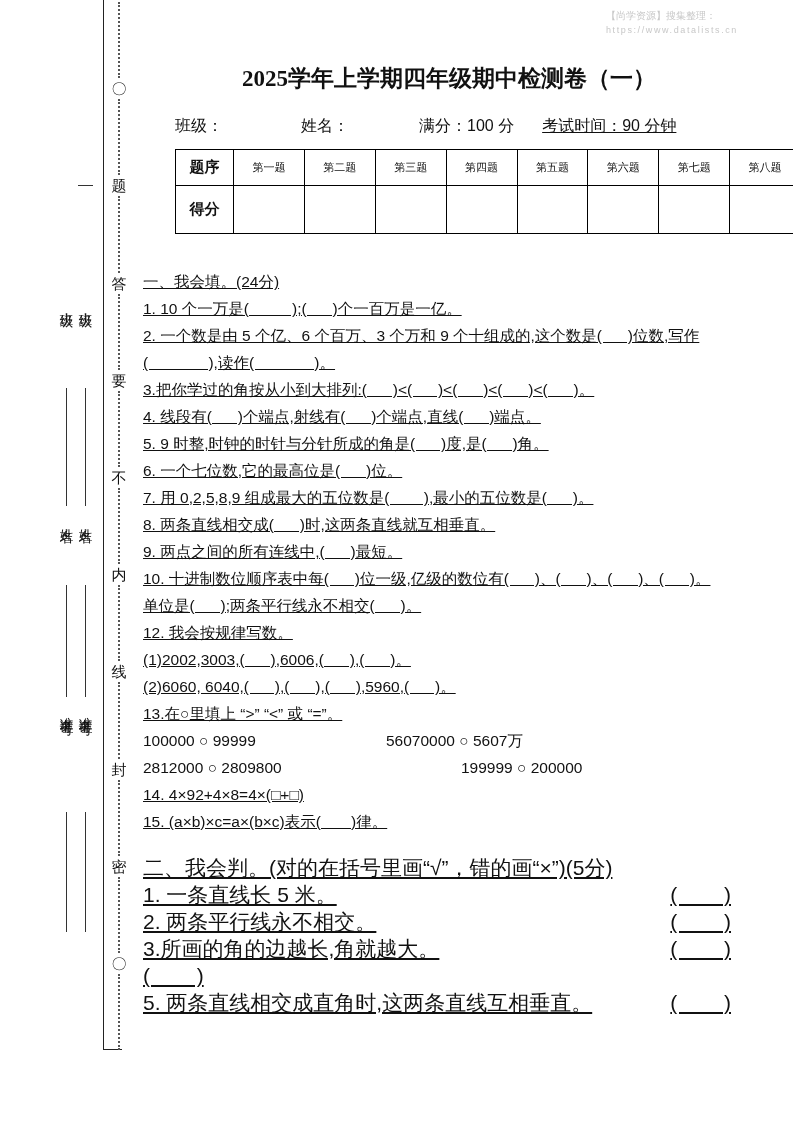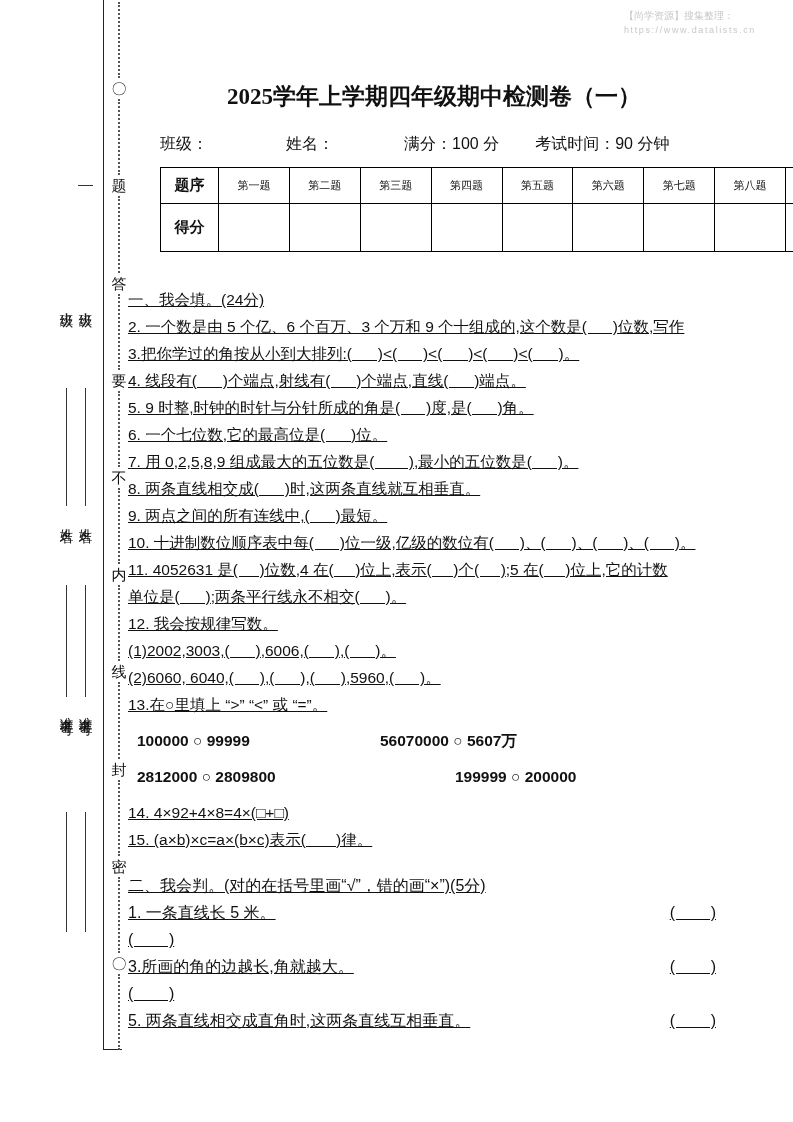--- a/index.html
+++ b/index.html
@@ -3,57 +3,57 @@
 <meta charset="utf-8">
 <style>
   * { box-sizing: border-box; }
   html,body { margin:0; padding:0; background:#ffffff; }
   .page {
     position:relative; width:793px; height:1122px; background:#fff;
     font-family:"Liberation Sans", sans-serif; color:#111; overflow:hidden;
   }
 
   
-  .watermark { position:absolute; top:8px; left:624px; color:#c8c8c8; font-size:10px; line-height:15px; }
+  .watermark { position:absolute; top:8px; left:606px; color:#c8c8c8; font-size:10px; line-height:15px; }
   .wm-url { font-size:9px; letter-spacing:1.6px; }
 
   
   .seal-border { position:absolute; left:103px; top:0; height:1049px; width:0; border-left:1.6px solid #222; }
   .seal-foot   { position:absolute; left:103px; top:1049px; width:19px; height:0; border-top:1.6px solid #222; }
   .seal-line   { position:absolute; left:110px; top:0; height:1052px; width:18px;
                  display:flex; flex-direction:column; align-items:center; }
   .seal-line .seg { flex:1 1 auto; width:0; border-left:2px dotted #555; margin:2px 0; }
   .seal-line .ch  { font-size:15px; line-height:1; padding:1px 0; color:#111; }
 
   .seal-label { position:absolute; writing-mode:vertical-rl; text-orientation:upright;
                 font-size:13.5px; letter-spacing:2px; color:#111; white-space:nowrap; }
   .seal-blank { position:absolute; width:0; border-left:1.2px solid #333; }
   .margin-dash { position:absolute; left:78px; top:185px; width:15px; height:0; border-top:1.6px solid #333; }
 
   
-  .content { position:absolute; left:128px; top:0; width:612px; padding-top:82px; }
+  .content { position:absolute; left:143px; top:0; width:612px; padding-top:64px; }
   .title { margin:0; font-family:"Liberation Serif", serif; font-weight:bold; font-size:23px; line-height:30px; text-align:center; }
 
   .info-row { display:flex; margin-top:22px; font-size:16px; }
   .info-row span:nth-child(1){ margin-left:32px; }
   .info-row span:nth-child(2){ margin-left:78px; }
   .info-row span:nth-child(3){ margin-left:70px; }
-  .info-row span:nth-child(4){ margin-left:36px; }
+  .info-row span:nth-child(4){ margin-left:28px;text-decoration:underline; }
 
   table.score-table { margin:12px 0 0 32px; width:680px; border-collapse:collapse; table-layout:fixed; }
   table.score-table td { border:1.3px solid #000; text-align:center; vertical-align:middle; padding:0; }
   tr.hdr-row td { height:36px; }
   tr.score-row td { height:48px; }
   td.hd { font-family:"Liberation Serif", serif; font-weight:bold; font-size:15px; }
   td.q  { font-size:11px; }
 
   .sec1 { margin-top:34px; font-size:15.5px; line-height:27px; }
-  .sec2 { margin-top:19px; font-size:16px; line-height:27px; }
+  .sec2 { margin-top:19px; font-size:21px; line-height:27px; }
   p.line { margin:0; white-space:pre;text-decoration:underline; }
-  .cmp-row { display:flex; margin:9px; white-space:pre;font-weight:bold; }
+  .cmp-row { display:flex; margin:0; white-space:pre; }
   .cmp-a1 { display:inline-block; width:243px; }
   .cmp-a2 { display:inline-block; width:318px; }
   .judge-row { display:flex; justify-content:space-between; width:588px; }
   .judge-row .line { flex:0 1 auto; }
 </style>
 </head>
 <body>
 
 <div class="page">
 
@@ -152,30 +152,31 @@
         <td></td>
         <td></td>
         <td></td>
         <td></td>
       </tr>
     </tbody>
       </table>
 
     <div class="sec1">
       <p class="line">一、我会填。(24分)</p>
+      <p class="line">1. 10 个一万是(          );(      )个一百万是一亿。</p>
       <p class="line">2. 一个数是由 5 个亿、6 个百万、3 个万和 9 个十组成的,这个数是(      )位数,写作</p>
+      <p class="line">(              ),读作(              )。</p>
       <p class="line">3.把你学过的角按从小到大排列:(      )&lt;(      )&lt;(      )&lt;(      )&lt;(      )。</p>
       <p class="line">4. 线段有(      )个端点,射线有(      )个端点,直线(      )端点。</p>
       <p class="line">5. 9 时整,时钟的时针与分针所成的角是(      )度,是(      )角。</p>
       <p class="line">6. 一个七位数,它的最高位是(      )位。</p>
       <p class="line">7. 用 0,2,5,8,9 组成最大的五位数是(        ),最小的五位数是(      )。</p>
       <p class="line">8. 两条直线相交成(      )时,这两条直线就互相垂直。</p>
       <p class="line">9. 两点之间的所有连线中,(      )最短。</p>
       <p class="line">10. 十进制数位顺序表中每(      )位一级,亿级的数位有(      )、(      )、(      )、(      )。</p>
-      <p class="line">11. 4052631 是(     )位数,4 在(     )位上,表示(     )个(     );5 在(     )位上,它的计数</p>
       <p class="line">单位是(      );两条平行线永不相交(      )。</p>
       <p class="line">12. 我会按规律写数。</p>
       <p class="line">(1)2002,3003,(      ),6006,(      ),(      )。</p>
       <p class="line">(2)6060, 6040,(      ),(      ),(      ),5960,(      )。</p>
       <p class="line">13.在○里填上 “&gt;” “&lt;” 或 “=”。</p>
       <div class="cmp-row">
         <span class="cmp-a1">100000 ○ 99999</span>
         <span>56070000 ○ 5607万</span>
       </div>
       <div class="cmp-row">
@@ -186,20 +187,21 @@
       <p class="line">15. (a×b)×c=a×(b×c)表示(       )律。</p>
     </div>
 
     <div class="sec2">
       <p class="line">二、我会判。(对的在括号里画“√”，错的画“×”)(5分)</p>
       <div class="judge-row">
         <p class="line">1. 一条直线长 5 米。</p>
         <p class="line">(        )</p>
       </div>
       <div class="judge-row">
+        <p class="line">2. 两条平行线永不相交。</p>
         <p class="line">(        )</p>
       </div>
       <div class="judge-row">
         <p class="line">3.所画的角的边越长,角就越大。</p>
         <p class="line">(        )</p>
       </div>
       <div class="judge-row">
         <p class="line">(        )</p>
       </div>
       <div class="judge-row">

